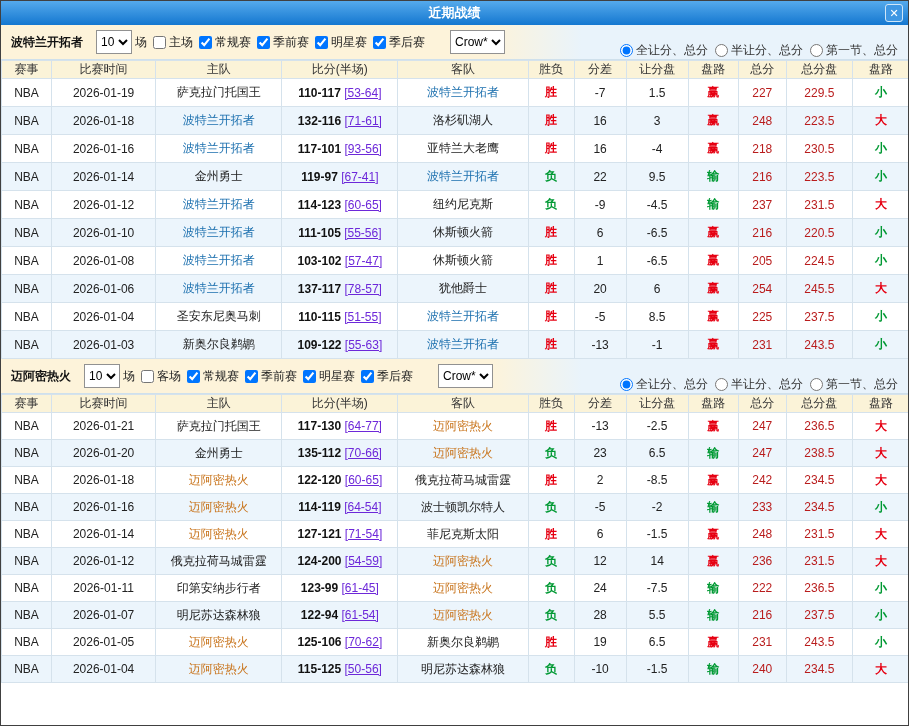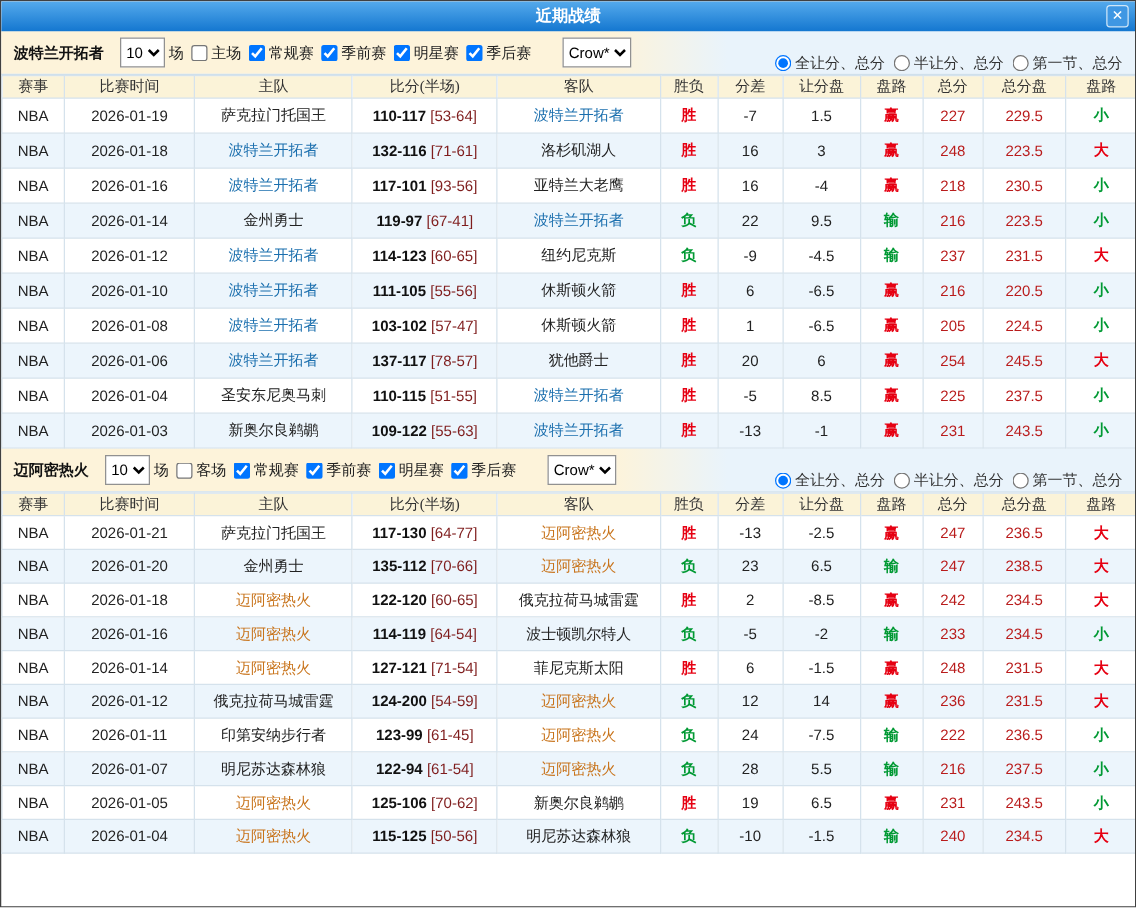--- a/index.html
+++ b/index.html
@@ -41,32 +41,32 @@
   .stats col:nth-child(6)  { width: 46px; }
   .stats col:nth-child(7)  { width: 52px; }
   .stats col:nth-child(8)  { width: 62px; }
   .stats col:nth-child(9)  { width: 50px; }
   .stats col:nth-child(10) { width: 48px; }
   .stats col:nth-child(11) { width: 66px; }
   .stats col:nth-child(12) { width: 57px; }
   .stats th {
     background: #fbf3d8; border: 1px solid #d5e2ec; height: 15px;
     font-weight: normal; color: #333; font-size: 12px; padding: 0 2px;
-    white-space: nowrap; overflow: hidden; font-family: Liberation Serif, serif;
+    white-space: nowrap; overflow: hidden;
   }
   .stats td {
     border: 1px solid #d5e2ec; text-align: center; padding: 0 2px;
     overflow: hidden; white-space: nowrap;
   }
   .s0 .stats td { height: 28px; }
   .s1 .stats td { height: 27px; }
   .stats tbody tr:nth-child(odd)  { background: #ffffff; }
   .stats tbody tr:nth-child(even) { background: #ecf5fc; }
   .score { font-weight: bold; color: #111; }
-  .half  { color: #7f1d1d; }
+  .half  { color: #6d28d9; text-decoration: underline; }
   .red   { color: #e60012; font-weight: bold; }
   .green { color: #009933; font-weight: bold; }
   .blue  { color: #b91c1c; }
   .summary {
     height: 28px; line-height: 28px; text-align: center;
     color: #e60012; background: #fffdf8; border-bottom: 1px solid #d5e2ec;
   }
 </style>
 </head>
 <body>

